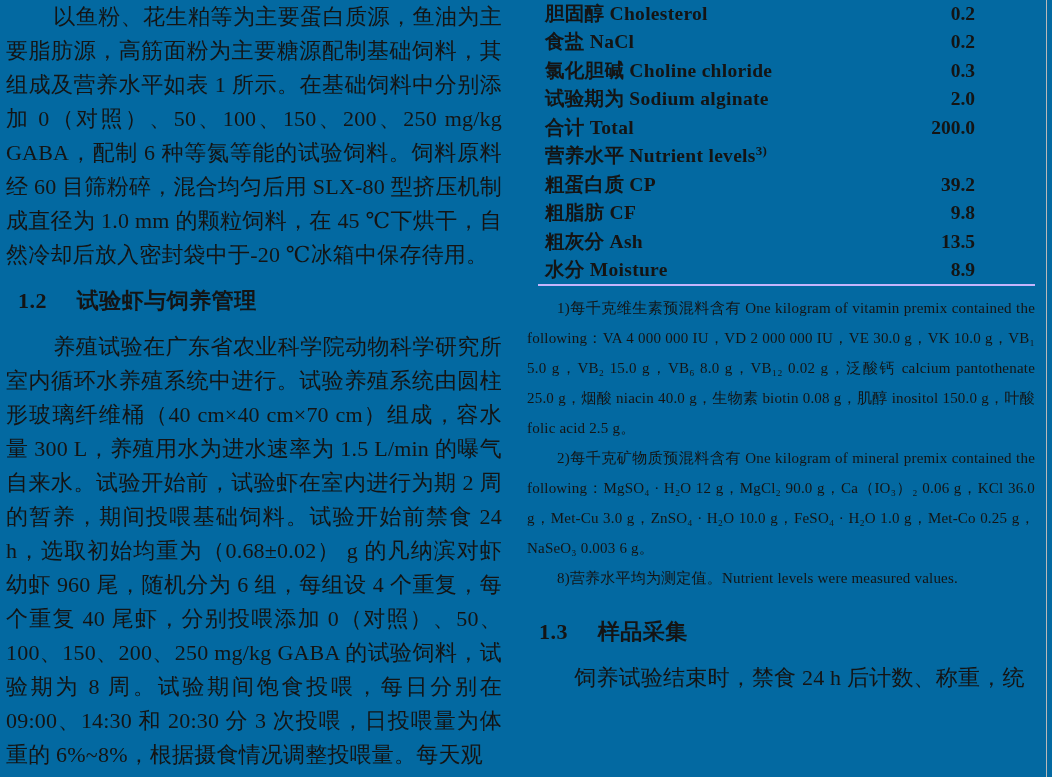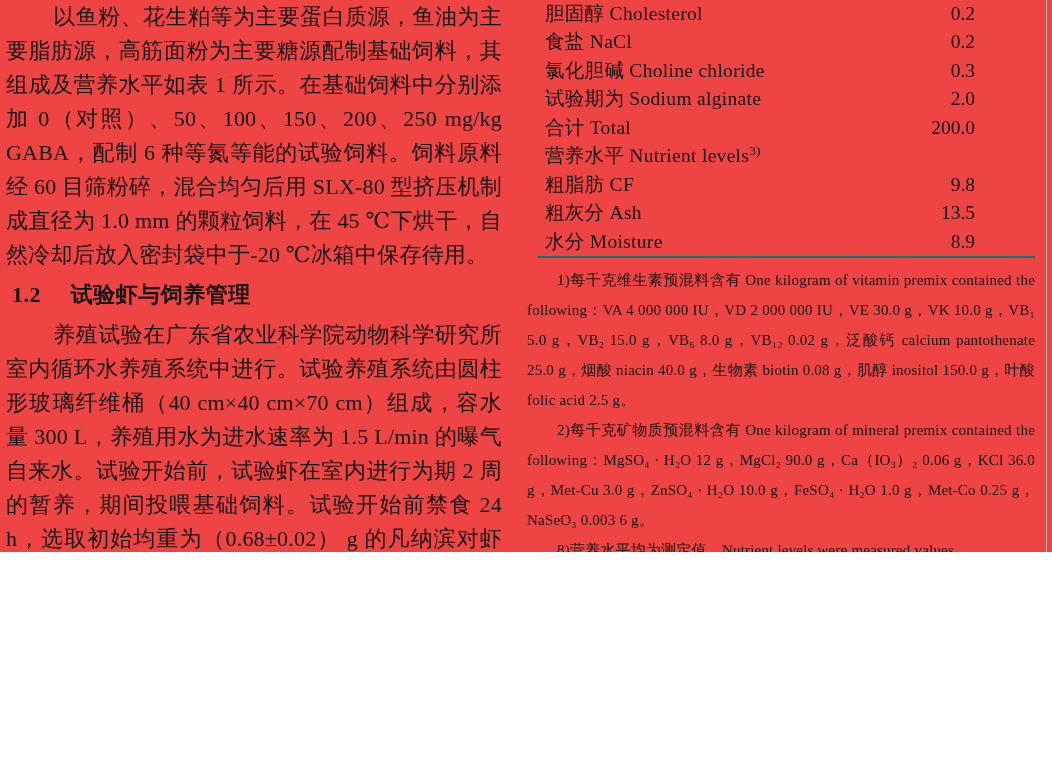--- a/index.html
+++ b/index.html
@@ -1,21 +1,21 @@
 <!DOCTYPE html>
 <html lang="zh"><head>
 <meta charset="utf-8">
 <style>
   * { box-sizing: border-box; }
   html, body { margin: 0; padding: 0; background: #ffffff; }
   .page {
     position: relative;
     width: 1052px;
-    height: 552px;
-    background: #ef4444;
+    height: 777px;
+    background: #0369a1;
     color: #141414;
     font-family: "Liberation Serif", "DejaVu Serif", serif;
     overflow: hidden;
   }
   
   .col-left {
     position: absolute;
     left: 6px; top: 0;
     width: 496px;
   }
@@ -28,34 +28,35 @@
   .body-para {
     margin: 0;
     font-size: 22px;
     line-height: 34px;
     text-align: justify;
     letter-spacing: 0.2px;
   }
   .indent-first { text-indent: 2.15em; }
   
   .sec-heading {
-    margin: 6px;
+    margin: 12px;
     font-size: 22px;
     line-height: 34px;
     font-weight: bold;
     letter-spacing: 0.5px;
   }
   .sec-heading .sec-title { margin-left: 1.35em; }
   .sec-heading-13 { margin-top: 22px; }
   
   .feed-table {
     margin-left: 11px;
     width: 497px;
-    border-bottom: 2px solid #0f766e;
+    border-bottom: 2px solid #c4b5fd;
     font-size: 19.5px;
+    font-weight: bold;
   }
   .trow {
     display: flex;
     justify-content: space-between;
     align-items: baseline;
     height: 28.45px;
     line-height: 28.45px;
     padding-left: 7px;
     padding-right: 60px;
   }
@@ -116,20 +117,24 @@
       </div>
       <div class="trow">
         <span class="tlabel">合计 Total</span>
         <span class="tvalue">200.0</span>
       </div>
       <div class="trow">
         <span class="tlabel"><span>营养水平 Nutrient levels</span><sup>3)</sup></span>
         <span class="tvalue"></span>
       </div>
       <div class="trow">
+        <span class="tlabel">粗蛋白质 CP</span>
+        <span class="tvalue">39.2</span>
+      </div>
+      <div class="trow">
         <span class="tlabel">粗脂肪 CF</span>
         <span class="tvalue">9.8</span>
       </div>
       <div class="trow">
         <span class="tlabel">粗灰分 Ash</span>
         <span class="tvalue">13.5</span>
       </div>
       <div class="trow">
         <span class="tlabel">水分 Moisture</span>
         <span class="tvalue">8.9</span>

